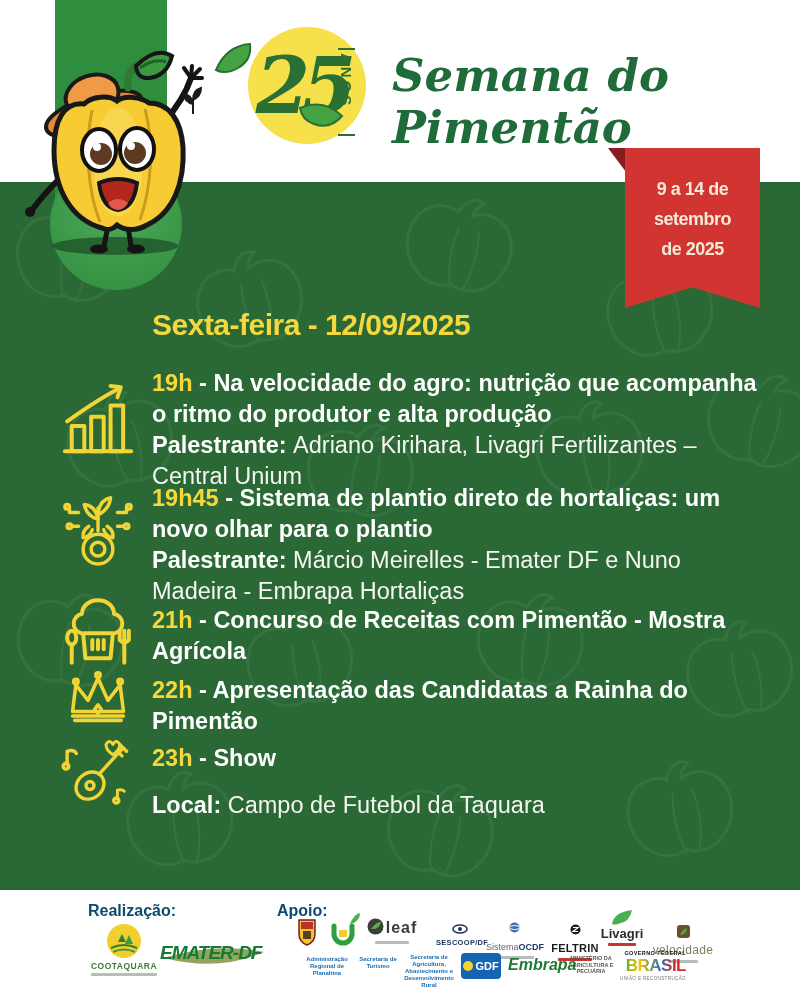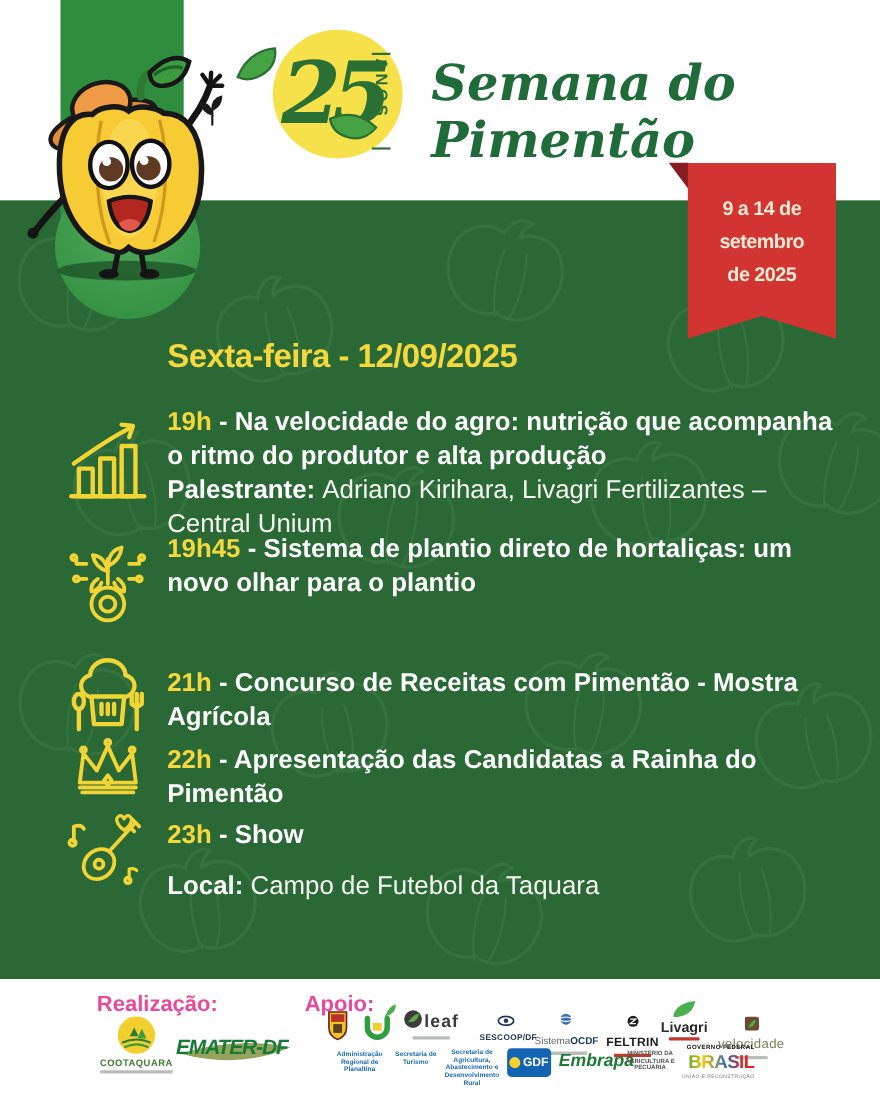--- a/index.html
+++ b/index.html
@@ -42,21 +42,21 @@
             color:#f5d93c;letter-spacing:-.5px;}
   .sched-icon{position:absolute;left:58px;width:80px;height:80px;}
   .sched-text{position:absolute;left:152px;width:608px;color:#ffffff;font-size:23.5px;
             font-weight:bold;line-height:31px;}
   .time{color:#f5d93c;}
   .speaker-name{font-weight:normal;color:#f6f6f1;}
   .loc-label{font-weight:bold;color:#fff;}
   .loc-value{font-weight:normal;color:#f6f6f1;}
   
   .footer-white{position:absolute;left:0;top:890px;width:800px;height:110px;background:#ffffff;}
-  .sec-label{position:absolute;font-size:20px;font-weight:bold;color:#ec4899;}
+  .sec-label{position:absolute;font-size:16px;font-weight:bold;color:#0c4a6e;}
   .coota{position:absolute;left:86px;top:922px;width:76px;text-align:center;}
   .coota-name{font-size:8.5px;font-weight:bold;color:#3e7d35;letter-spacing:.5px;margin-top:1px;}
   .gray-bar{height:3px;background:#b9bdb9;border-radius:1px;margin:2px auto 0 auto;}
   .red-bar{height:2.5px;background:#c2382f;border-radius:1px;margin:2px auto 0 auto;}
   .emater{position:absolute;left:158px;top:928px;width:112px;height:46px;}
   .emater-text{position:absolute;left:2px;top:14px;font-size:19px;font-weight:bold;
             font-style:italic;color:#157a36;letter-spacing:-1px;}
   .logo-item{position:absolute;text-align:center;}
   .leaf-text{font-size:16px;font-weight:bold;color:#3a3a3a;letter-spacing:1px;}
   .sescoop-text{font-size:7.5px;font-weight:bold;color:#20355e;letter-spacing:.3px;}
@@ -217,20 +217,24 @@
     <path d="M35 63 a13 13 0 0 1 -13 -13 a13 13 0 0 1 26 0 a13 13 0 0 1 -13 13 z M35 56 a6 6 0 1 0 0 -12 a6 6 0 0 0 0 12 z"></path>
     <path d="M10 18 h8 M10 18 v-5 M52 18 h8 M60 18 v-5 M12 30 h6 M52 30 h6"></path>
     <circle cx="8" cy="13" r="2"></circle>
       <circle cx="62" cy="13" r="2"></circle>
     <circle cx="10" cy="30" r="2"></circle>
       <circle cx="60" cy="30" r="2"></circle>
   </svg>
   <div class="sched-text" style="top:483px">
     <span class="time">19h45</span>
     <span>- Sistema de plantio direto de hortaliças: um novo olhar para o plantio</span>
+    <div>
+      <span>Palestrante:</span>
+      <span class="speaker-name"> Márcio Meirelles - Emater DF e Nuno Madeira - Embrapa Hortaliças</span>
+    </div>
   </div>
 
   <svg class="sched-icon" style="top:592px" viewBox="0 0 70 70" fill="none" stroke="#f2d435" stroke-width="3.5" stroke-linecap="round" stroke-linejoin="round">
     <path d="M20 36 a10 9 0 0 1 1 -17 a13 11 0 0 1 28 0 a10 9 0 0 1 1 17"></path>
     <path d="M22 36 H48 L46 58 H24 Z"></path>
     <path d="M30 42 v8 M35 42 v8 M40 42 v8"></path>
     <ellipse cx="12" cy="40" rx="4" ry="6"></ellipse>
     <path d="M12 46 V62"></path>
     <path d="M58 34 v28 M54 34 v8 M62 34 v8 M54 42 q4 4 8 0"></path>
   </svg>

